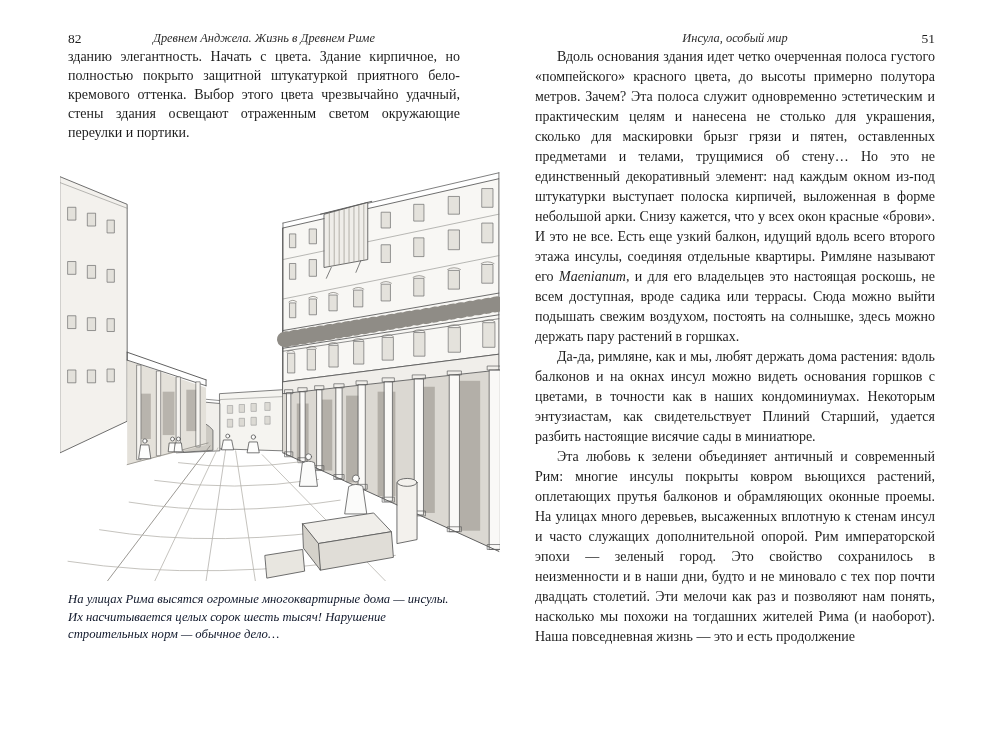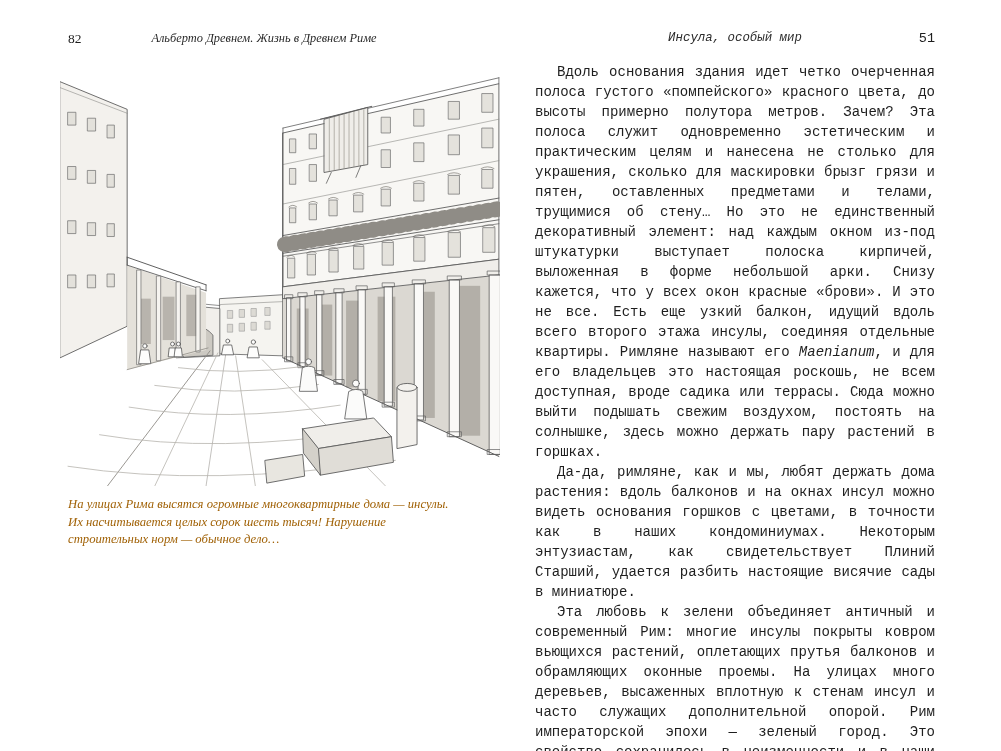--- a/index.html
+++ b/index.html
@@ -5,53 +5,54 @@
   * { box-sizing: border-box; }
   html, body { margin: 0; padding: 0; }
   body {
     width: 1001px; height: 751px; background: #ffffff;
     font-family: "Liberation Serif", "DejaVu Serif", serif;
     color: #1e1e1e; overflow: hidden;
   }
   .spread { display: flex; width: 1001px; height: 751px; background: #fff; }
   .page { position: relative; height: 751px; overflow: hidden; }
   .page-left  { width: 500px; padding: 30px 40px 0 68px; }
-  .page-right { width: 501px; padding: 30px 66px 0 35px; font-family: Liberation Mono, monospace; }
-
-  .running-head { position: relative; height: 17px; margin-bottom: 15px; }
+  .page-right { width: 501px; padding: 30px 66px 0 35px; }
+
+  .running-head { position: relative; height: 17px; }
   .head-title {
     display: block; text-align: center; font-style: italic;
     font-size: 12.4px; line-height: 17px; color: #2b2b2b;
   }
   .pagenum { position: absolute; top: 0; font-size: 13.5px; line-height: 17px; color: #1e1e1e; }
   .page-left  .pagenum { left: 0; }
   .page-right .pagenum { right: 0; }
 
   .body-text { margin: 0; font-size: 14px; line-height: 19px; text-align: justify; }
   .page-right .body-text { line-height: 20px; }
   .indent { text-indent: 22px; }
 
   figure { margin: 15px 0 0 -8px; width: 440px; padding: 0; }
   figure svg { display: block; }
   figcaption {
     margin: 10px 0 0 8px; font-style: italic; font-size: 12.7px;
-    line-height: 17.5px; color: #a16207; text-align: left; width: 392px; font-family: Liberation Serif, serif;
+    line-height: 17.5px; color: #0f172a; text-align: left; width: 392px; font-family: Liberation Serif, serif;
   }
 </style>
 </head>
 <body>
 
 <div class="spread">
 
   <section class="page page-left">
     <header class="running-head">
       <span class="pagenum">82</span>
-      <span class="head-title">Альберто Древнем. Жизнь в Древнем Риме</span>
+      <span class="head-title">Древнем Анджела. Жизнь в Древнем Риме</span>
     </header>
 
+    <p class="body-text">зданию элегантность. Начать с цвета. Здание кирпичное, но полностью покрыто защитной штукатуркой приятного бело-кремового оттенка. Выбор этого цвета чрезвычайно удачный, стены здания освещают отраженным светом окружающие переулки и портики.</p>
 
     <figure>
       <svg width="440" height="424" viewBox="0 0 446 430" xmlns="http://www.w3.org/2000/svg">
         <g stroke="#5d5d5d" stroke-width="0.9" fill="none" stroke-linejoin="round" stroke-linecap="round">
 
           <g>
             <path d="M162,240 L226,236 L226,298 L162,296 Z" fill="#f5f4f0" stroke-width="0.8"></path>
             <path d="M162,246 L226,243" stroke="#8a8a86" stroke-width="0.6"></path>
             <g fill="#dcdad4" stroke="#888" stroke-width="0.5">
               <rect x="170" y="252" width="5" height="8"></rect>

